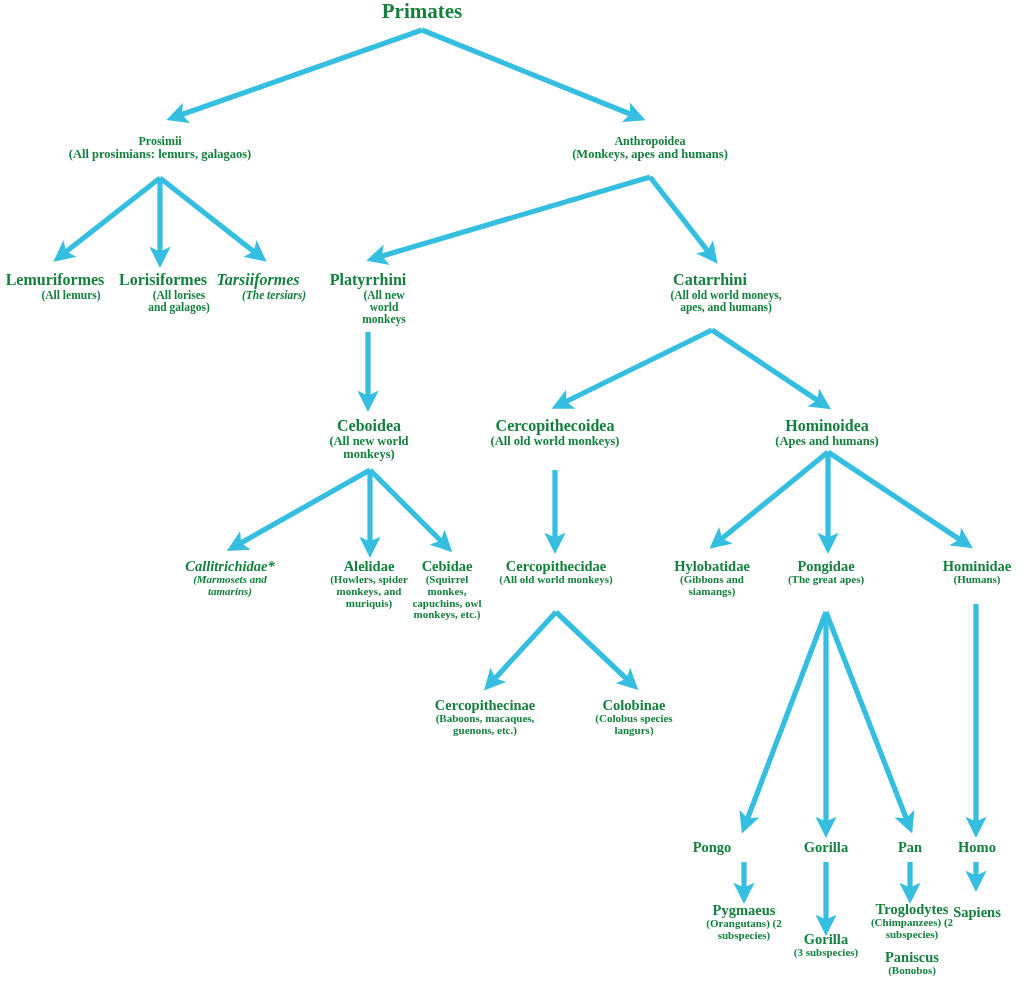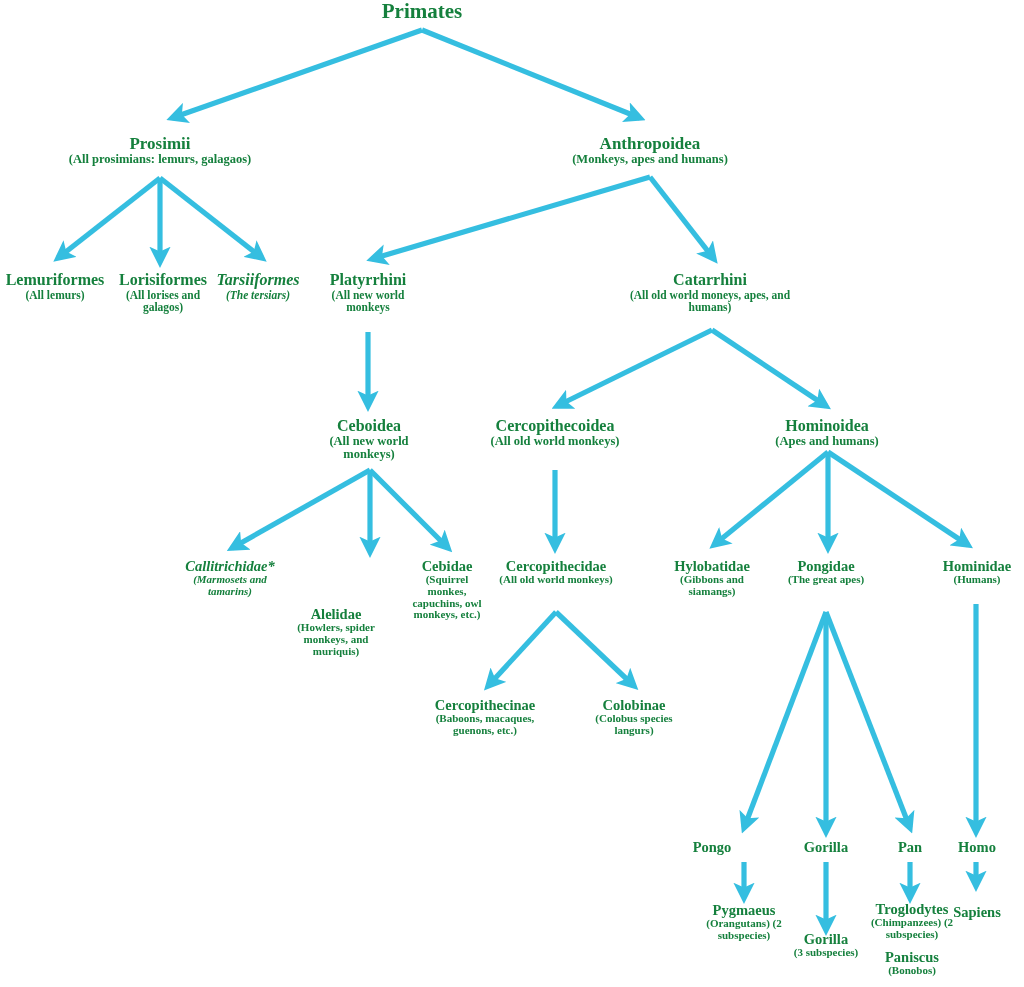--- a/index.html
+++ b/index.html
@@ -35,24 +35,24 @@
     font-weight: bold;
     display: block;
     white-space: nowrap;
   }
   .node .desc {
     font-weight: bold;
     display: block;
   }
   
   .tier-root .name { font-size: 21px; }
-  .tier-suborder .name { font-size: 17px; }
+  .tier-suborder .name { font-size: 12px; }
   .tier-suborder .desc { font-size: 12.5px; }
   .tier-infra .name { font-size: 16px; }
-  .tier-infra .desc { font-size: 11.5px; }
+  .tier-infra .desc { font-size: 11.5px; margin-left: 32px; }
   .tier-super .name { font-size: 16px; }
   .tier-super .desc { font-size: 12.5px; }
   .tier-family .name { font-size: 14.5px; }
   .tier-family .desc { font-size: 11px; }
   .tier-subfamily .name { font-size: 14.5px; }
   .tier-subfamily .desc { font-size: 11px; }
   .tier-genus .name { font-size: 14.5px; }
   .tier-species .name { font-size: 14.5px; }
   .tier-species .desc { font-size: 11px; }
 </style>
@@ -162,21 +162,21 @@
   <div class="node tier-super" style="left:827px; top:418px; width:170px;">
     <span class="name">Hominoidea</span>
     <span class="desc">(Apes and humans)</span>
   </div>
 
   <div class="node tier-family" style="left:230px; top:559px; width:120px;font-style:italic;">
     <span class="name">Callitrichidae*</span>
     <span class="desc">(Marmosets and tamarins)</span>
   </div>
 
-  <div class="node tier-family" style="left:336px; top:559px; width:100px;margin-top:48px;">
+  <div class="node tier-family" style="left:369px; top:559px; width:100px;">
     <span class="name">Alelidae</span>
     <span class="desc">(Howlers, spider monkeys, and muriquis)</span>
   </div>
 
   <div class="node tier-family" style="left:447px; top:559px; width:82px;">
     <span class="name">Cebidae</span>
     <span class="desc">(Squirrel monkes, capuchins, owl monkeys, etc.)</span>
   </div>
 
   <div class="node tier-family" style="left:556px; top:559px; width:122px;">

